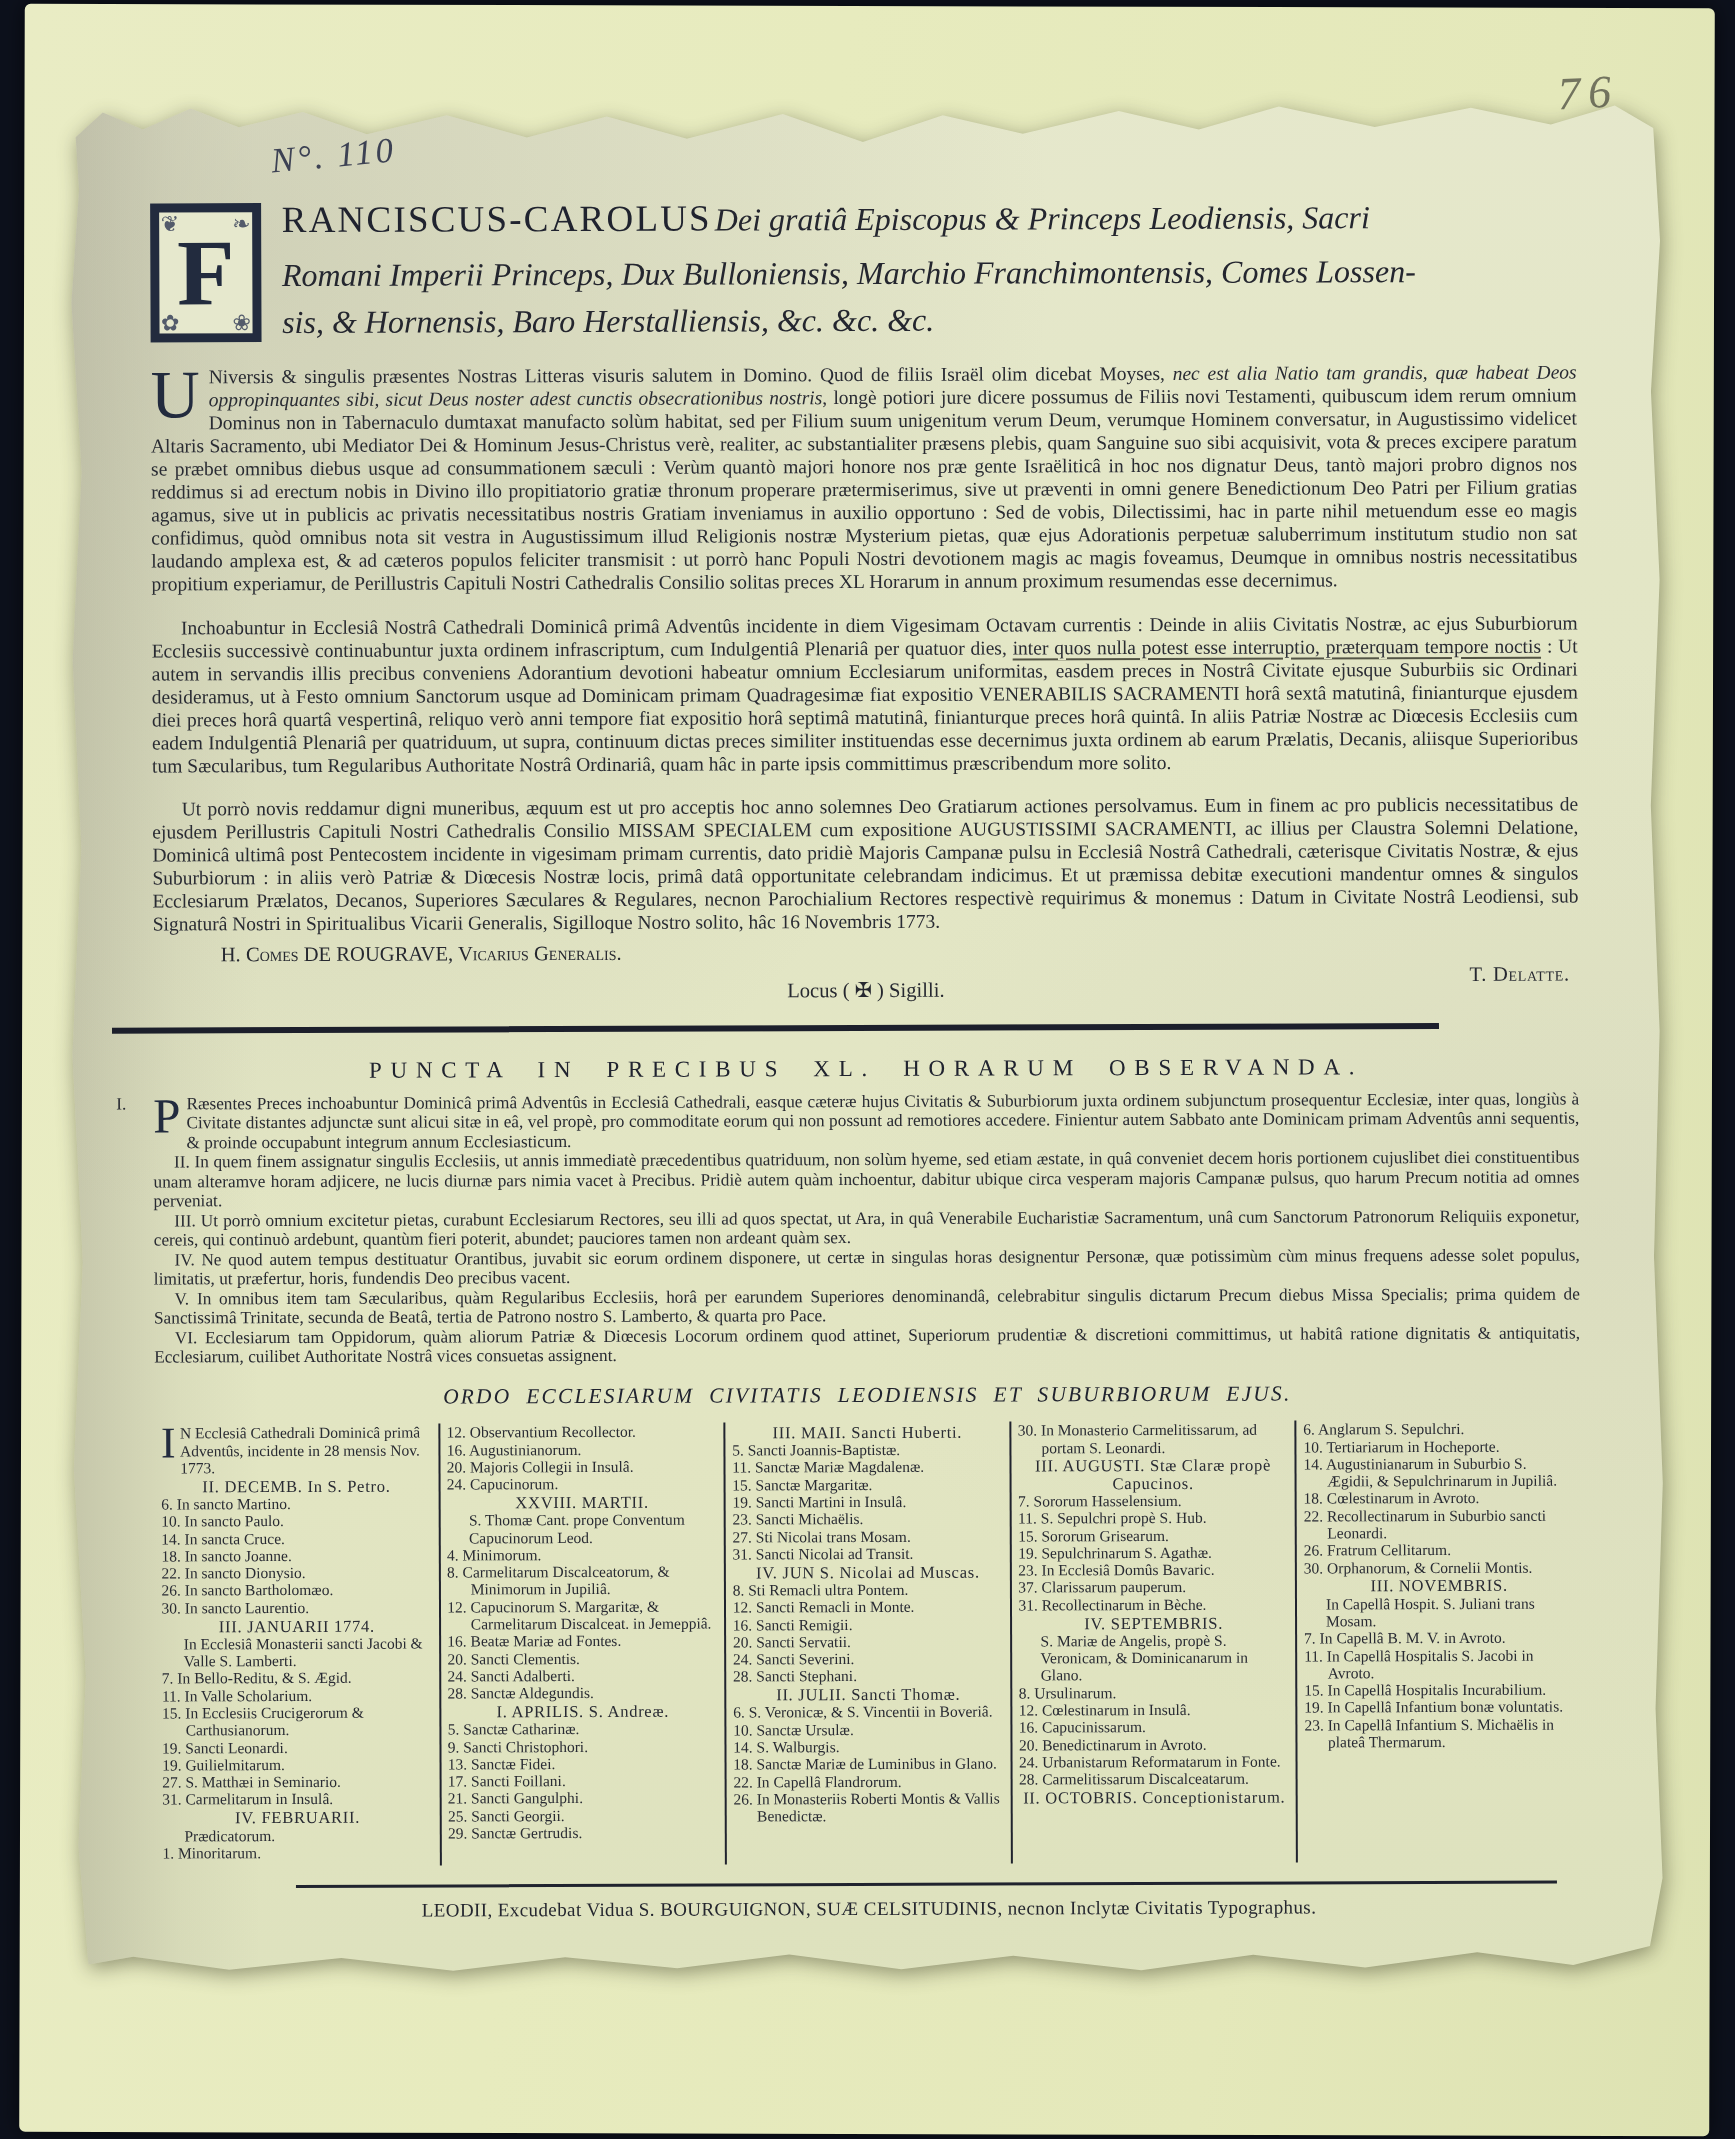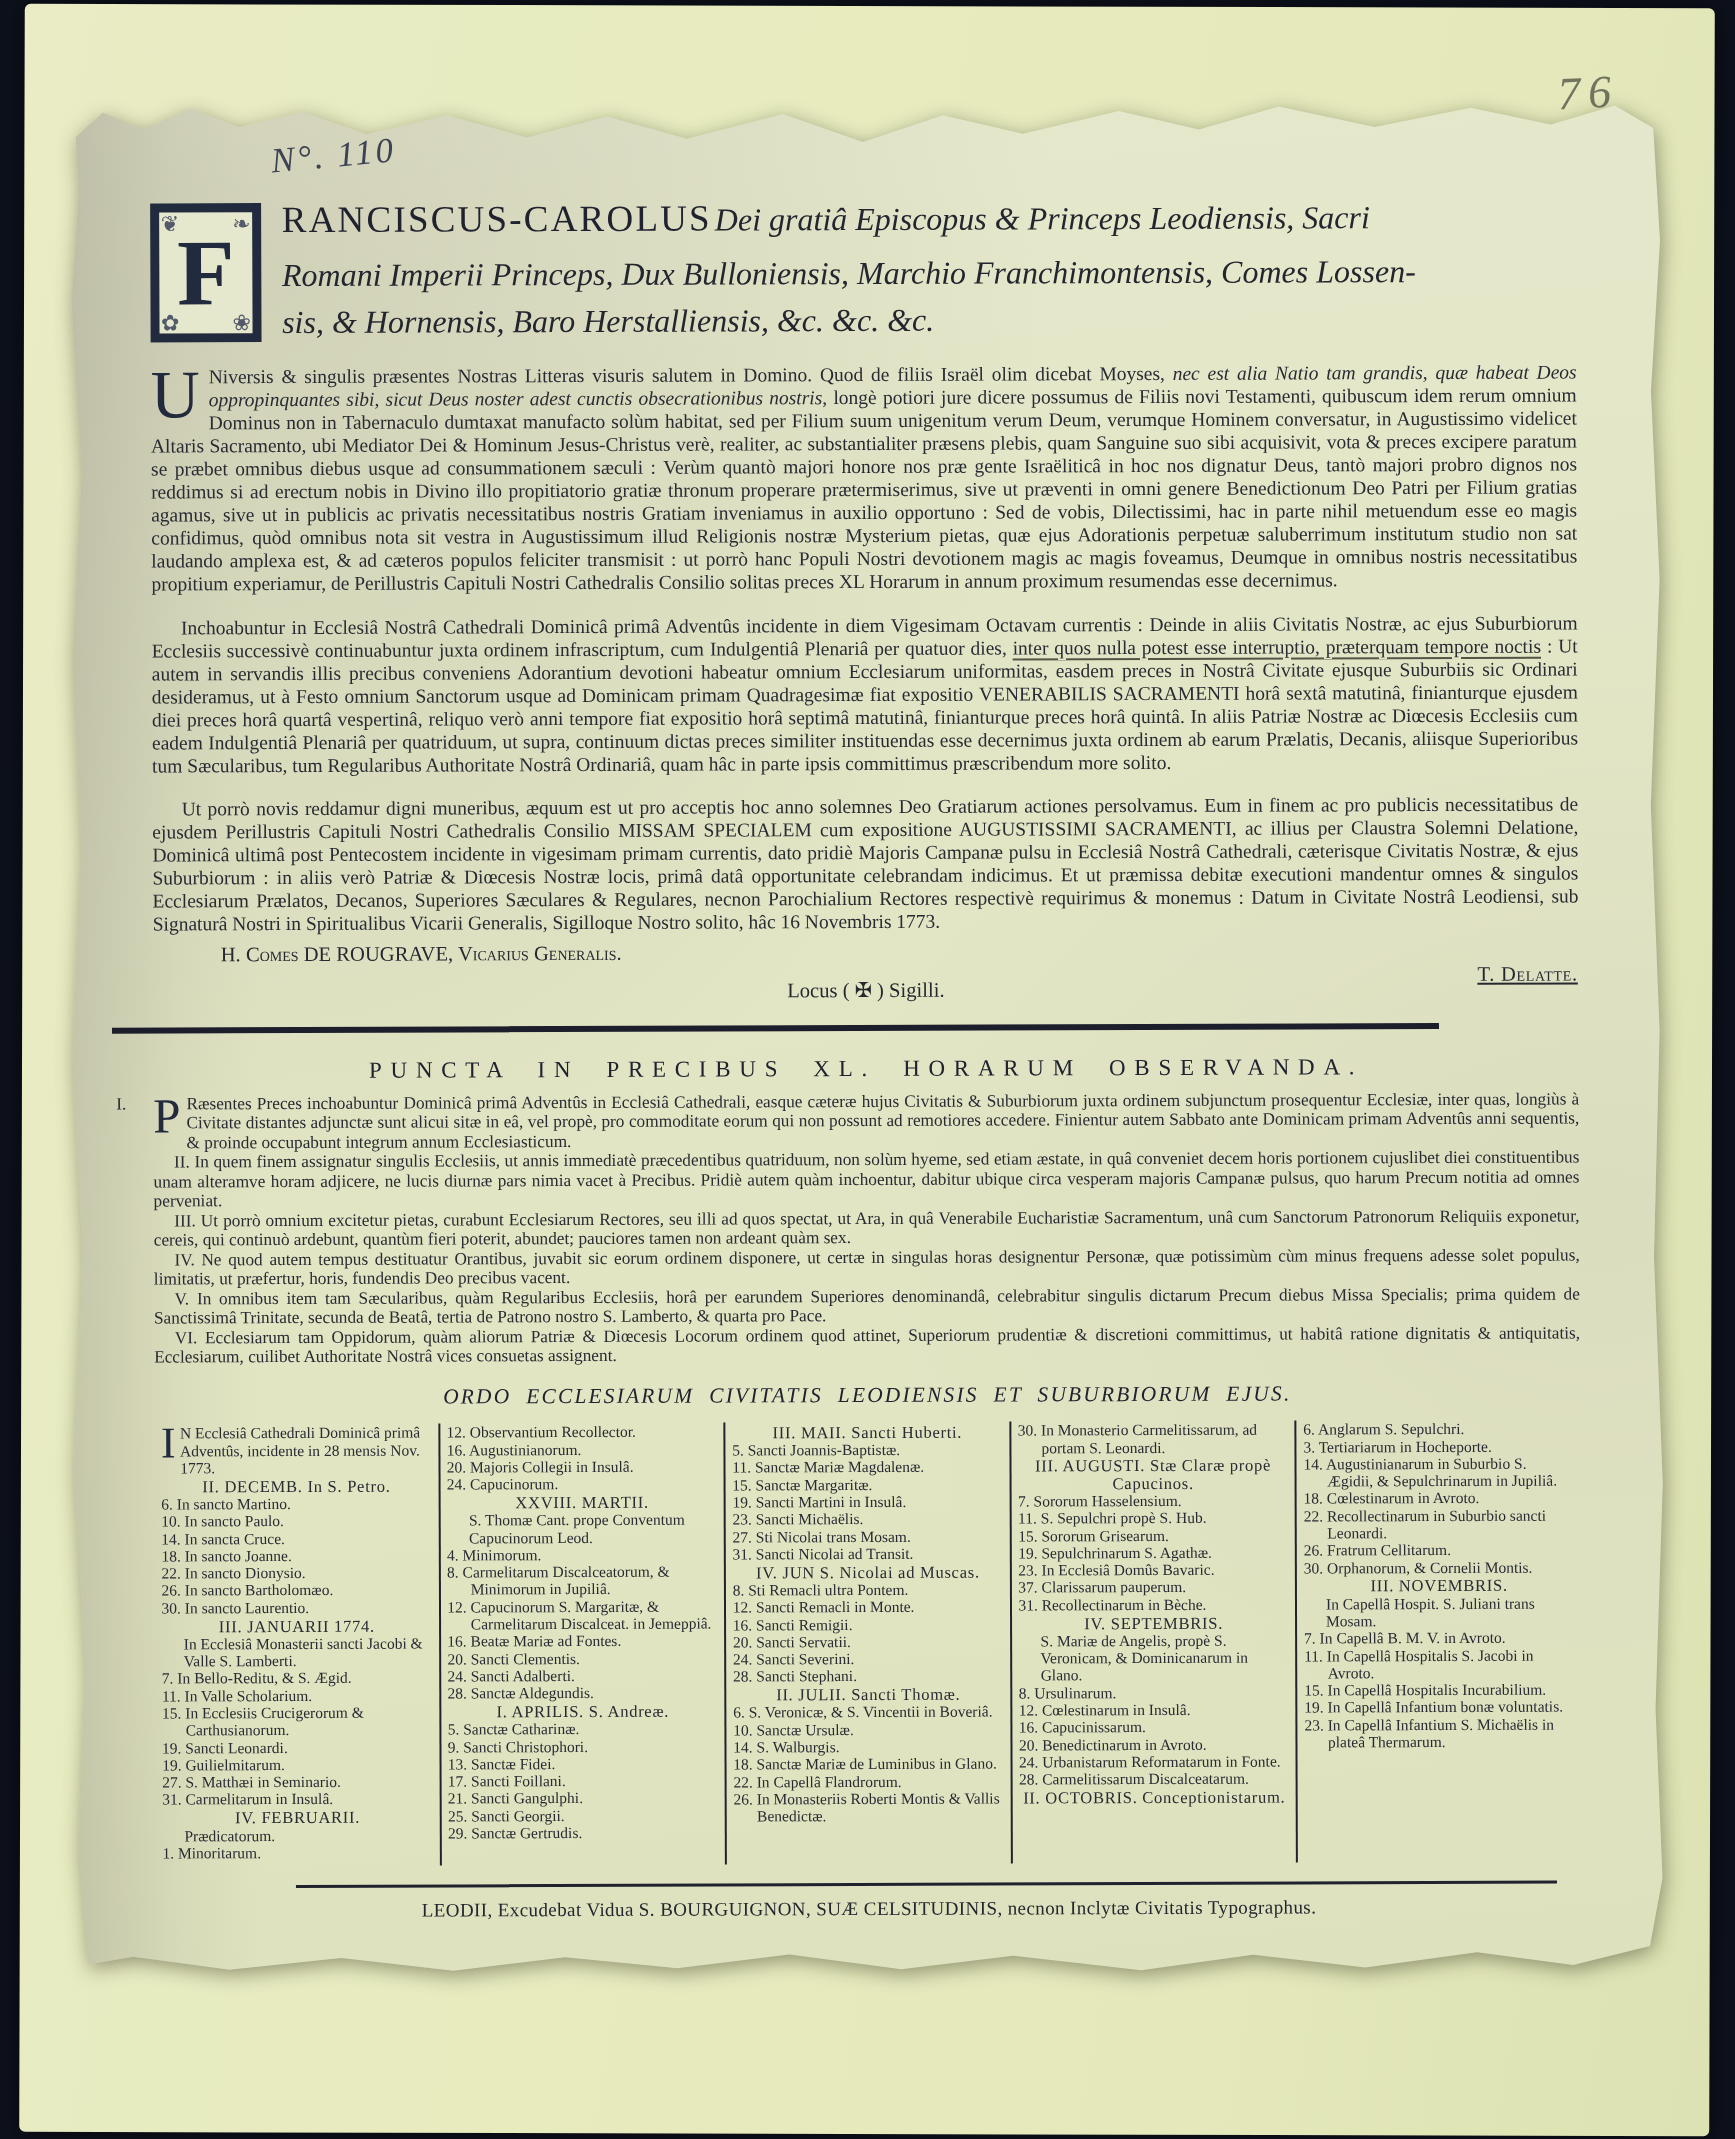--- a/index.html
+++ b/index.html
@@ -64,21 +64,21 @@
   .dropcap-u{float:left;font-size:68px;line-height:46px;padding:5.9px 8.8px 0 0;color:#222b3e;}
   .it{font-style:italic;}
   .hand-underline{
     text-decoration:underline;text-decoration-thickness:2.2px;
     text-decoration-color:rgba(58,58,46,.85);text-underline-offset:4.4px;
   }
   .sig-vicar{margin:7.4px 0 0 68px;font-size:20.6px;}
   .sc{font-variant:small-caps;}
   .sig-row{position:relative;height:47px;margin-top:1.5px;}
   .sig-locus{position:absolute;left:0;right:0;top:13.3px;text-align:center;font-size:20.6px;}
-  .sig-secretary{position:absolute;right:1px;top:0;font-size:20.6px;font-variant:small-caps;letter-spacing:0.7px;text-decoration:underline;}
+  .sig-secretary{position:absolute;right:9px;top:0;font-size:20.6px;font-variant:small-caps;letter-spacing:0.7px;}
   .rule-main{height:5.2px;background:#1c1f2b;width:1327px;margin:13.3px 0 0 -41px;}
   
   .puncta-heading{
     margin-top:25px;text-align:center;font-size:23px;color:#20232f;
     letter-spacing:.38em;word-spacing:.55em;
   }
   .puncta-list{margin-top:10.3px;}
   .puncta-item{font-size:17.3px;line-height:19.5px;text-align:justify;text-indent:20.6px;position:relative;color:#292b33;}
   .puncta-item .initial{float:left;font-size:49px;line-height:37px;padding:2.9px 5.9px 0 0;color:#222b3e;}
   .puncta-item.has-initial{text-indent:0;}
@@ -443,21 +443,21 @@
             <div class="ordo-item month">
               <span>II. OCTOBRIS. Conceptionistarum.</span>
             </div>
           </div>
         <div class="ordo-col">
 
         <div class="ordo-item">
               <span>6. Anglarum S. Sepulchri.</span>
             </div>
             <div class="ordo-item">
-              <span>3. Tertiariarum in Hocheporte.</span>
+              <span>10. Tertiariarum in Hocheporte.</span>
             </div>
             <div class="ordo-item">
               <span>14. Augustinianarum in Suburbio S. Ægidii, &amp; Sepulchrinarum in Jupiliâ.</span>
             </div>
             <div class="ordo-item">
               <span>18. Cœlestinarum in Avroto.</span>
             </div>
             <div class="ordo-item">
               <span>22. Recollectinarum in Suburbio sancti Leonardi.</span>
             </div>

